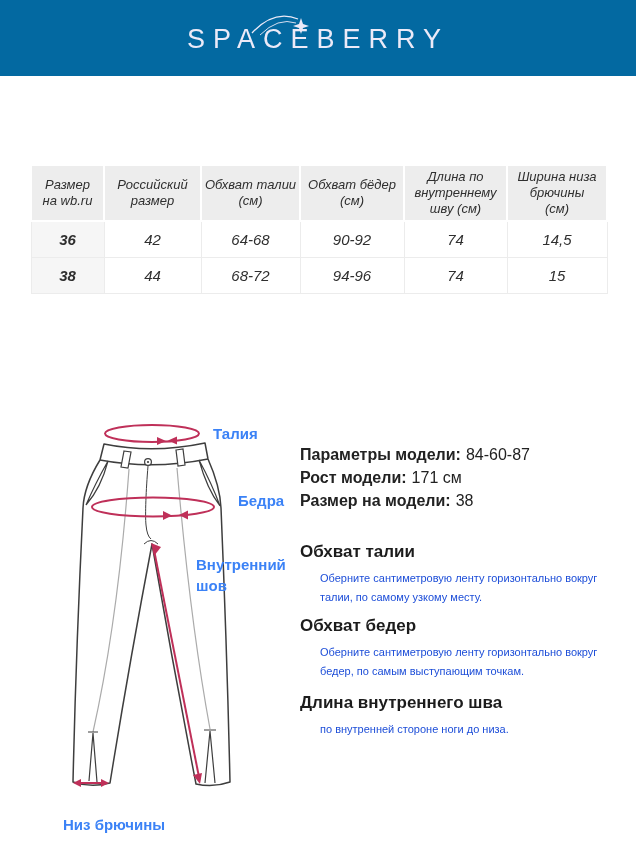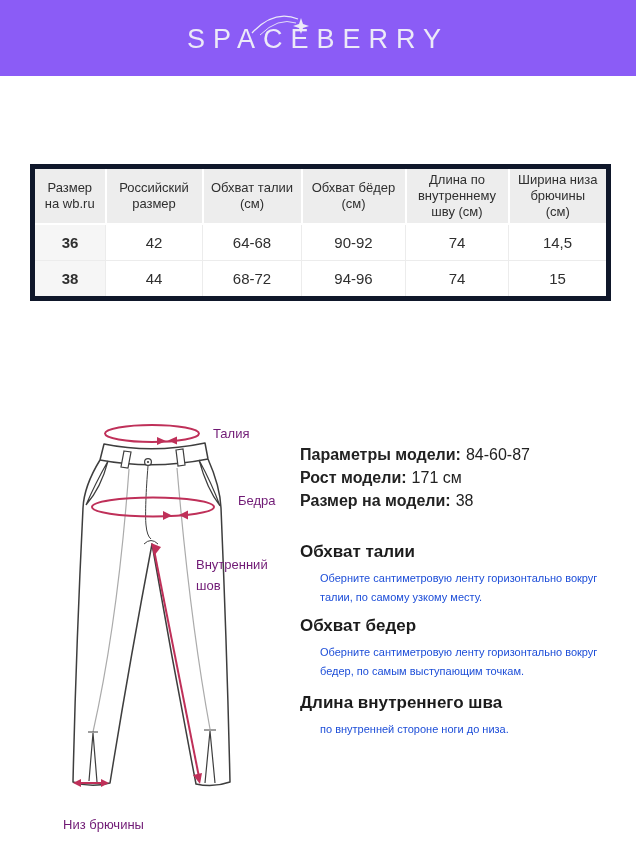--- a/index.html
+++ b/index.html
@@ -1,47 +1,48 @@
 <!DOCTYPE html>
 <html><head>
 <meta charset="utf-8">
 <style>
   html,body{margin:0;padding:0;}
   body{
     width:636px;height:848px;position:relative;background:#ffffff;
     font-family:"Liberation Sans", sans-serif;color:#2e2e2e;overflow:hidden;
   }
   
-  .banner{position:absolute;left:0;top:0;width:636px;height:76px;background:#8b5cf6;}
+  .banner{position:absolute;left:0;top:0;width:636px;height:76px;background:#0369a1;}
   .logo{
     position:absolute;left:0;top:24px;width:100%;text-align:center;
     color:#eceaf8;font-size:27px;font-weight:400;letter-spacing:8px;
   }
   .star-swoosh{position:absolute;left:50%;margin-left:-70px;top:6px;}
   
   .size-table{
     position:absolute;left:30px;top:164px;width:576px;
     border-collapse:collapse;table-layout:fixed;
-    border:5px solid #0f172a;
+    border:1px solid #0f172a;
+    font-style:italic;
   }
   .size-table th{
     background:#ededed;border:2px solid #ffffff;
     font-size:13px;font-weight:500;color:#2f2f2f;line-height:16px;
     height:50px;text-align:center;vertical-align:middle;white-space:pre-line;padding:2px 2px;
   }
   .size-table td{
     background:#ffffff;border:1px solid #ececec;
     font-size:15px;color:#2f2f2f;text-align:center;vertical-align:middle;
     height:25px;padding:5px;
   }
   .size-table td.first{background:#f6f6f6;font-weight:700;}
   
   .diagram{position:absolute;left:30px;top:420px;width:260px;height:400px;}
   .diagram svg{position:absolute;left:0;top:0;}
-  .dlabel{position:absolute;font-size:13px;font-weight:400;color:#701a75;white-space:pre-line;line-height:21px;}
+  .dlabel{position:absolute;font-size:15px;font-weight:700;color:#3b82f6;white-space:pre-line;line-height:21px;}
   .dlabel.waist{left:183px;top:3px;}
   .dlabel.hips{left:195px;top:70px;margin-left:13px;}
   .dlabel.inseam{left:166px;top:134px;}
   .dlabel.hem{left:33px;top:370px;margin-top:24px;}
   
   .model-info{position:absolute;left:300px;top:443px;width:330px;font-size:16px;line-height:23px;color:#222;}
   .model-info .lbl{font-weight:600;}
   .model-info .val{font-weight:400;margin-left:5px;}
   .guide-section{position:absolute;left:300px;width:330px;}
   .gs-1{top:542px;} .gs-2{top:616px;} .gs-3{top:693px;}

